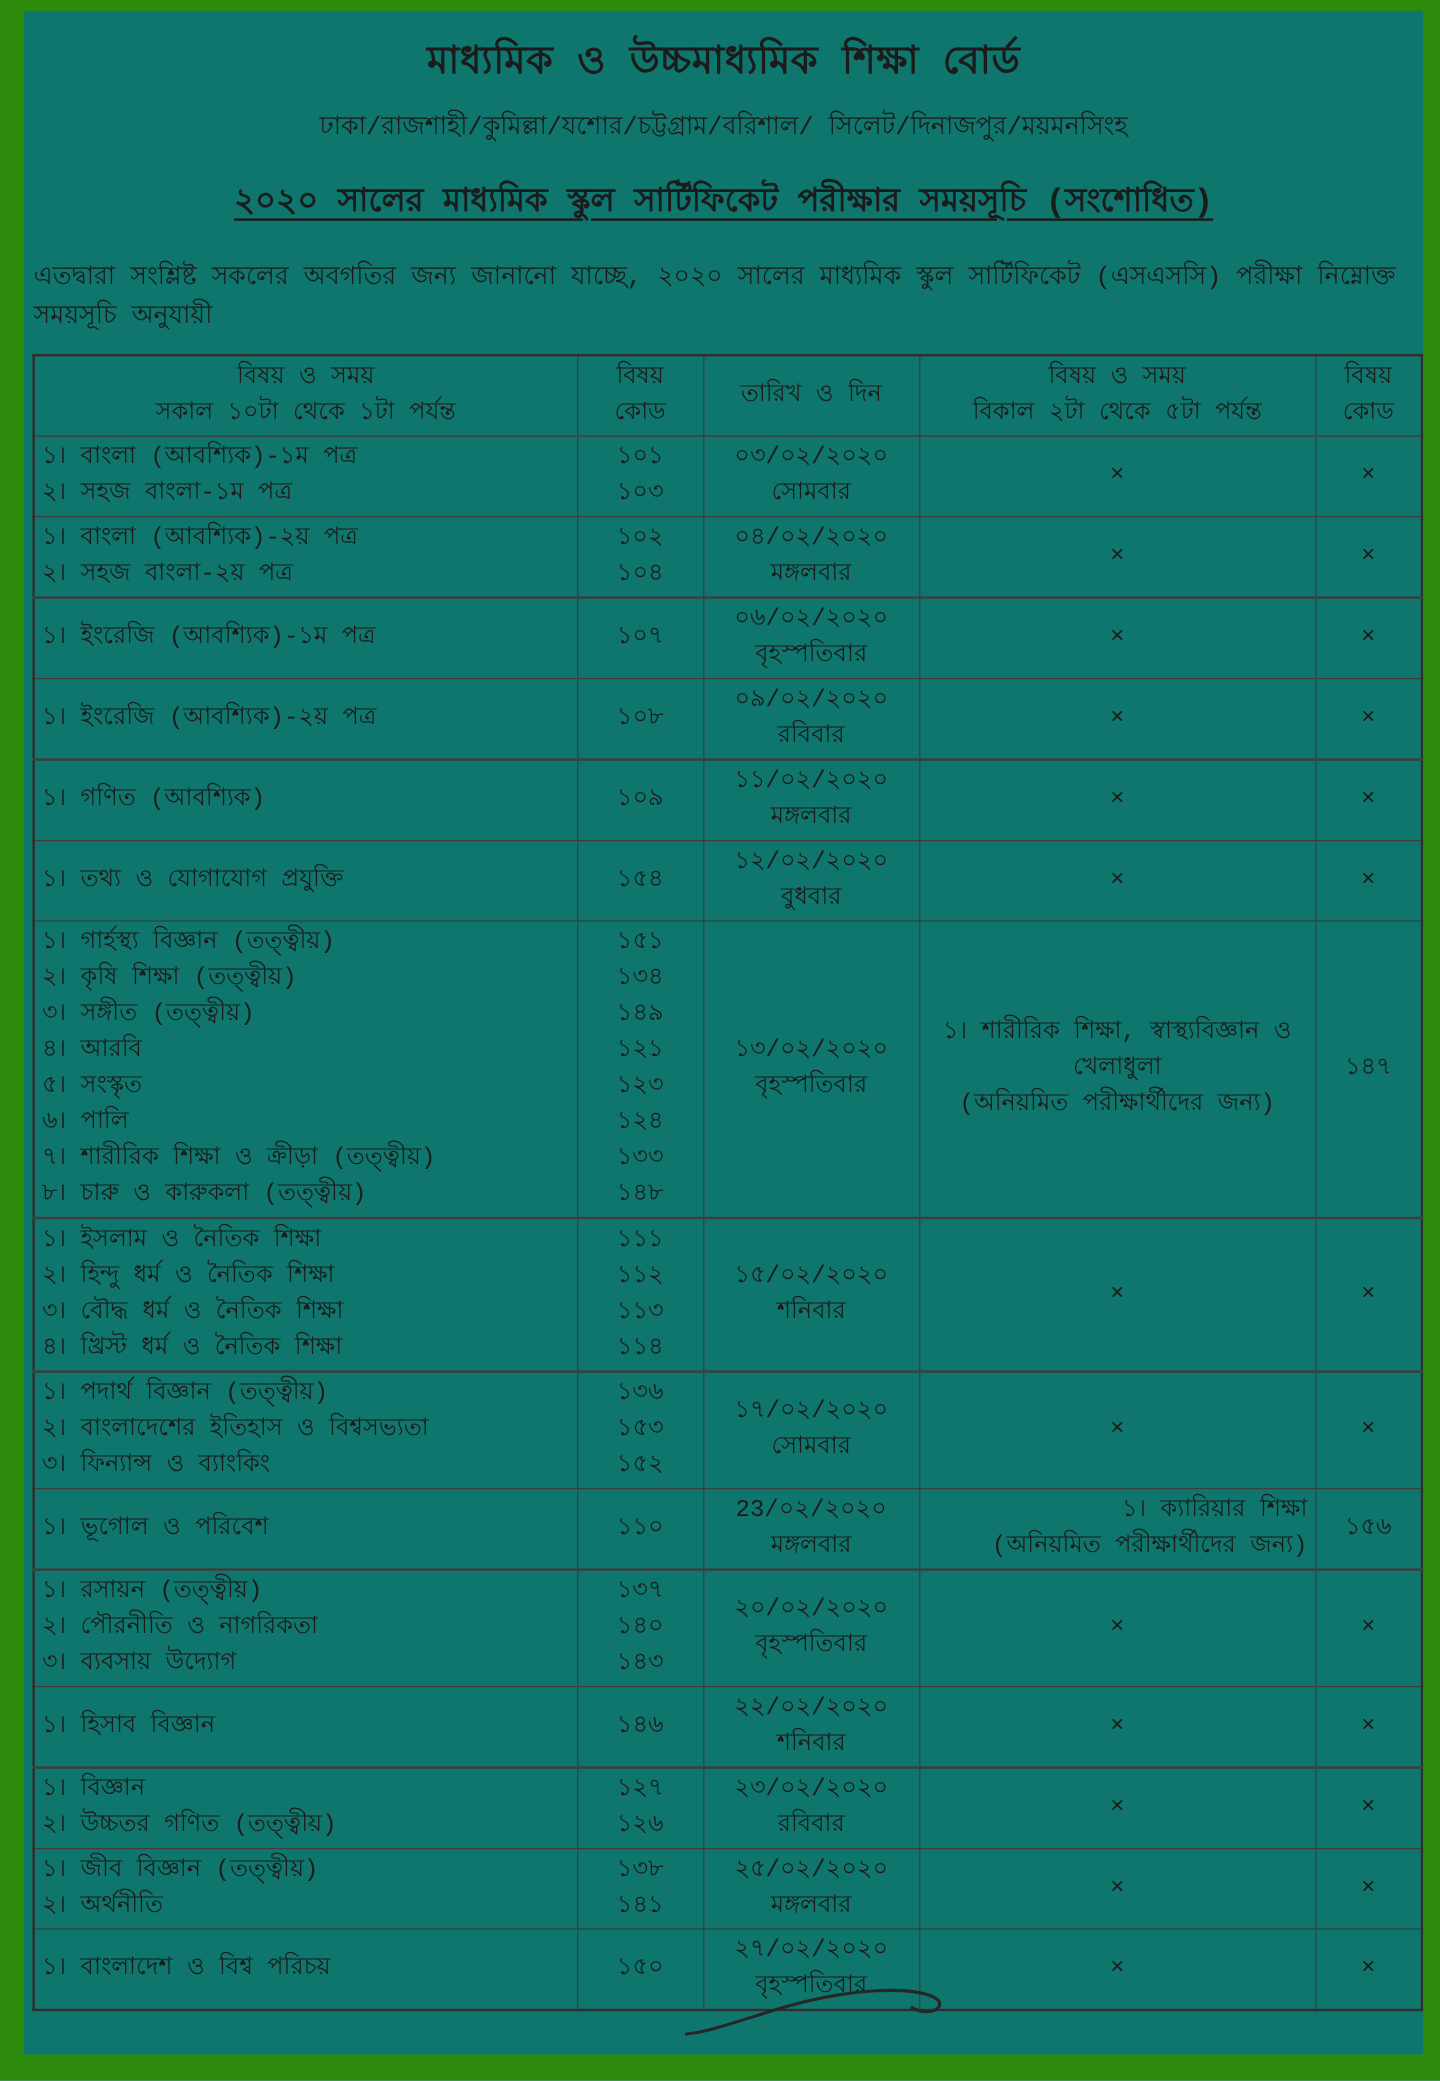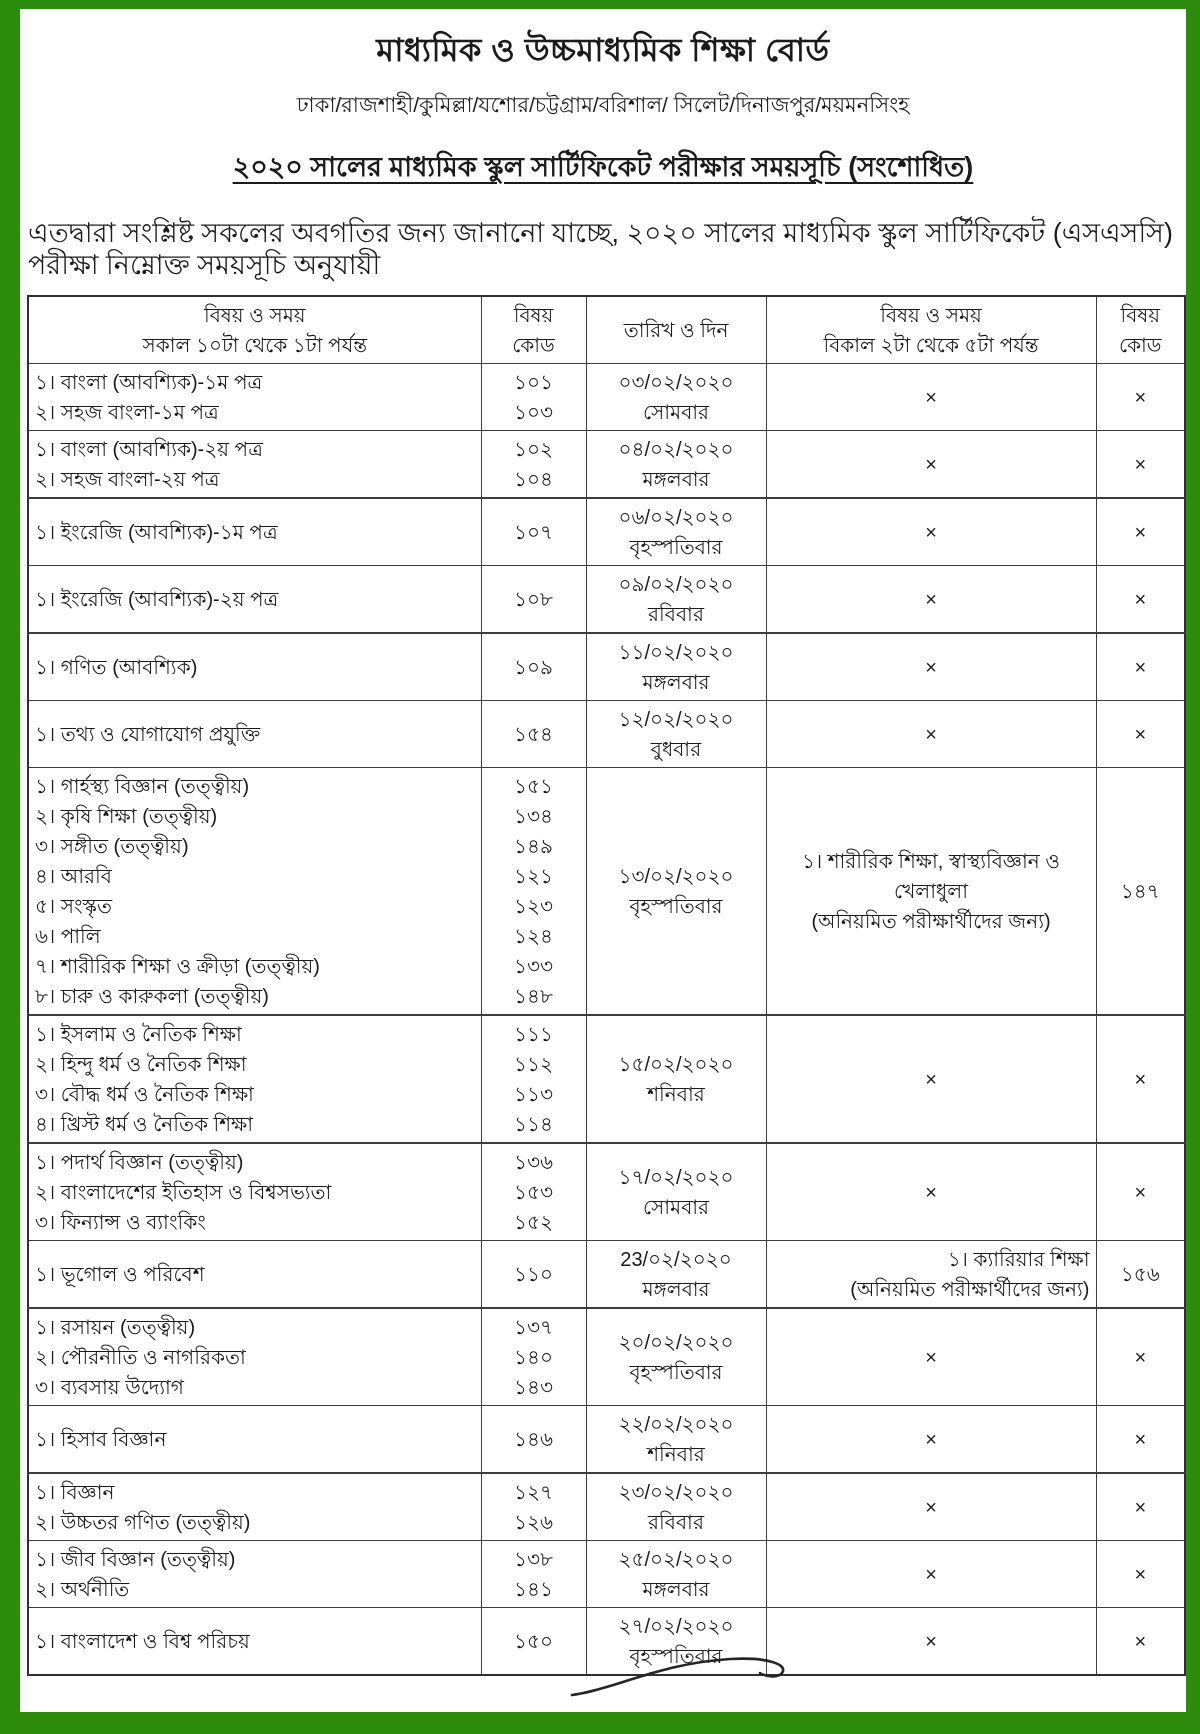--- a/index.html
+++ b/index.html
@@ -2,24 +2,24 @@
 <html><head>
 <meta charset="utf-8">
 <style>
   html,body{margin:0;padding:0;background:#e8e8e8;}
   .frame{
     box-sizing:border-box;
     width:1200px;height:1734px;
     border-style:solid;
     border-color:#2e8c0c;
     border-width:9px 14px 22px 20px;
-    background:#ffffff;
+    background:#0f766e;
     position:relative;
     overflow:hidden;
-    font-family:Liberation Sans, sans-serif;
+    font-family:Liberation Mono, monospace;
     color:#1b1b1b;
   }
   .board-title{
     margin-top:16px;text-align:center;
     font-size:32px;font-weight:bold;letter-spacing:.5px;
   }
   .regions{
     margin-top:10px;text-align:center;font-size:21px;
   }
   .memo-row{
@@ -32,21 +32,21 @@
     margin-top:22px;text-align:center;
     font-size:27px;font-weight:bold;
   }
   .notice-title span{
     text-decoration:underline;
     text-underline-offset:6px;
     text-decoration-thickness:2px;
   }
   .intro{
     margin:26px 4px 0 8px;
-    font-size:27px;line-height:32px;
+    font-size:21px;line-height:32px;
   }
   table.sched{
     border-collapse:collapse;
     margin:14px 0 0 7px;
     width:1157px;
     table-layout:fixed;
     font-size:20px;
   }
   table.sched td,table.sched th{
     border:1px solid #3d3d3d;

